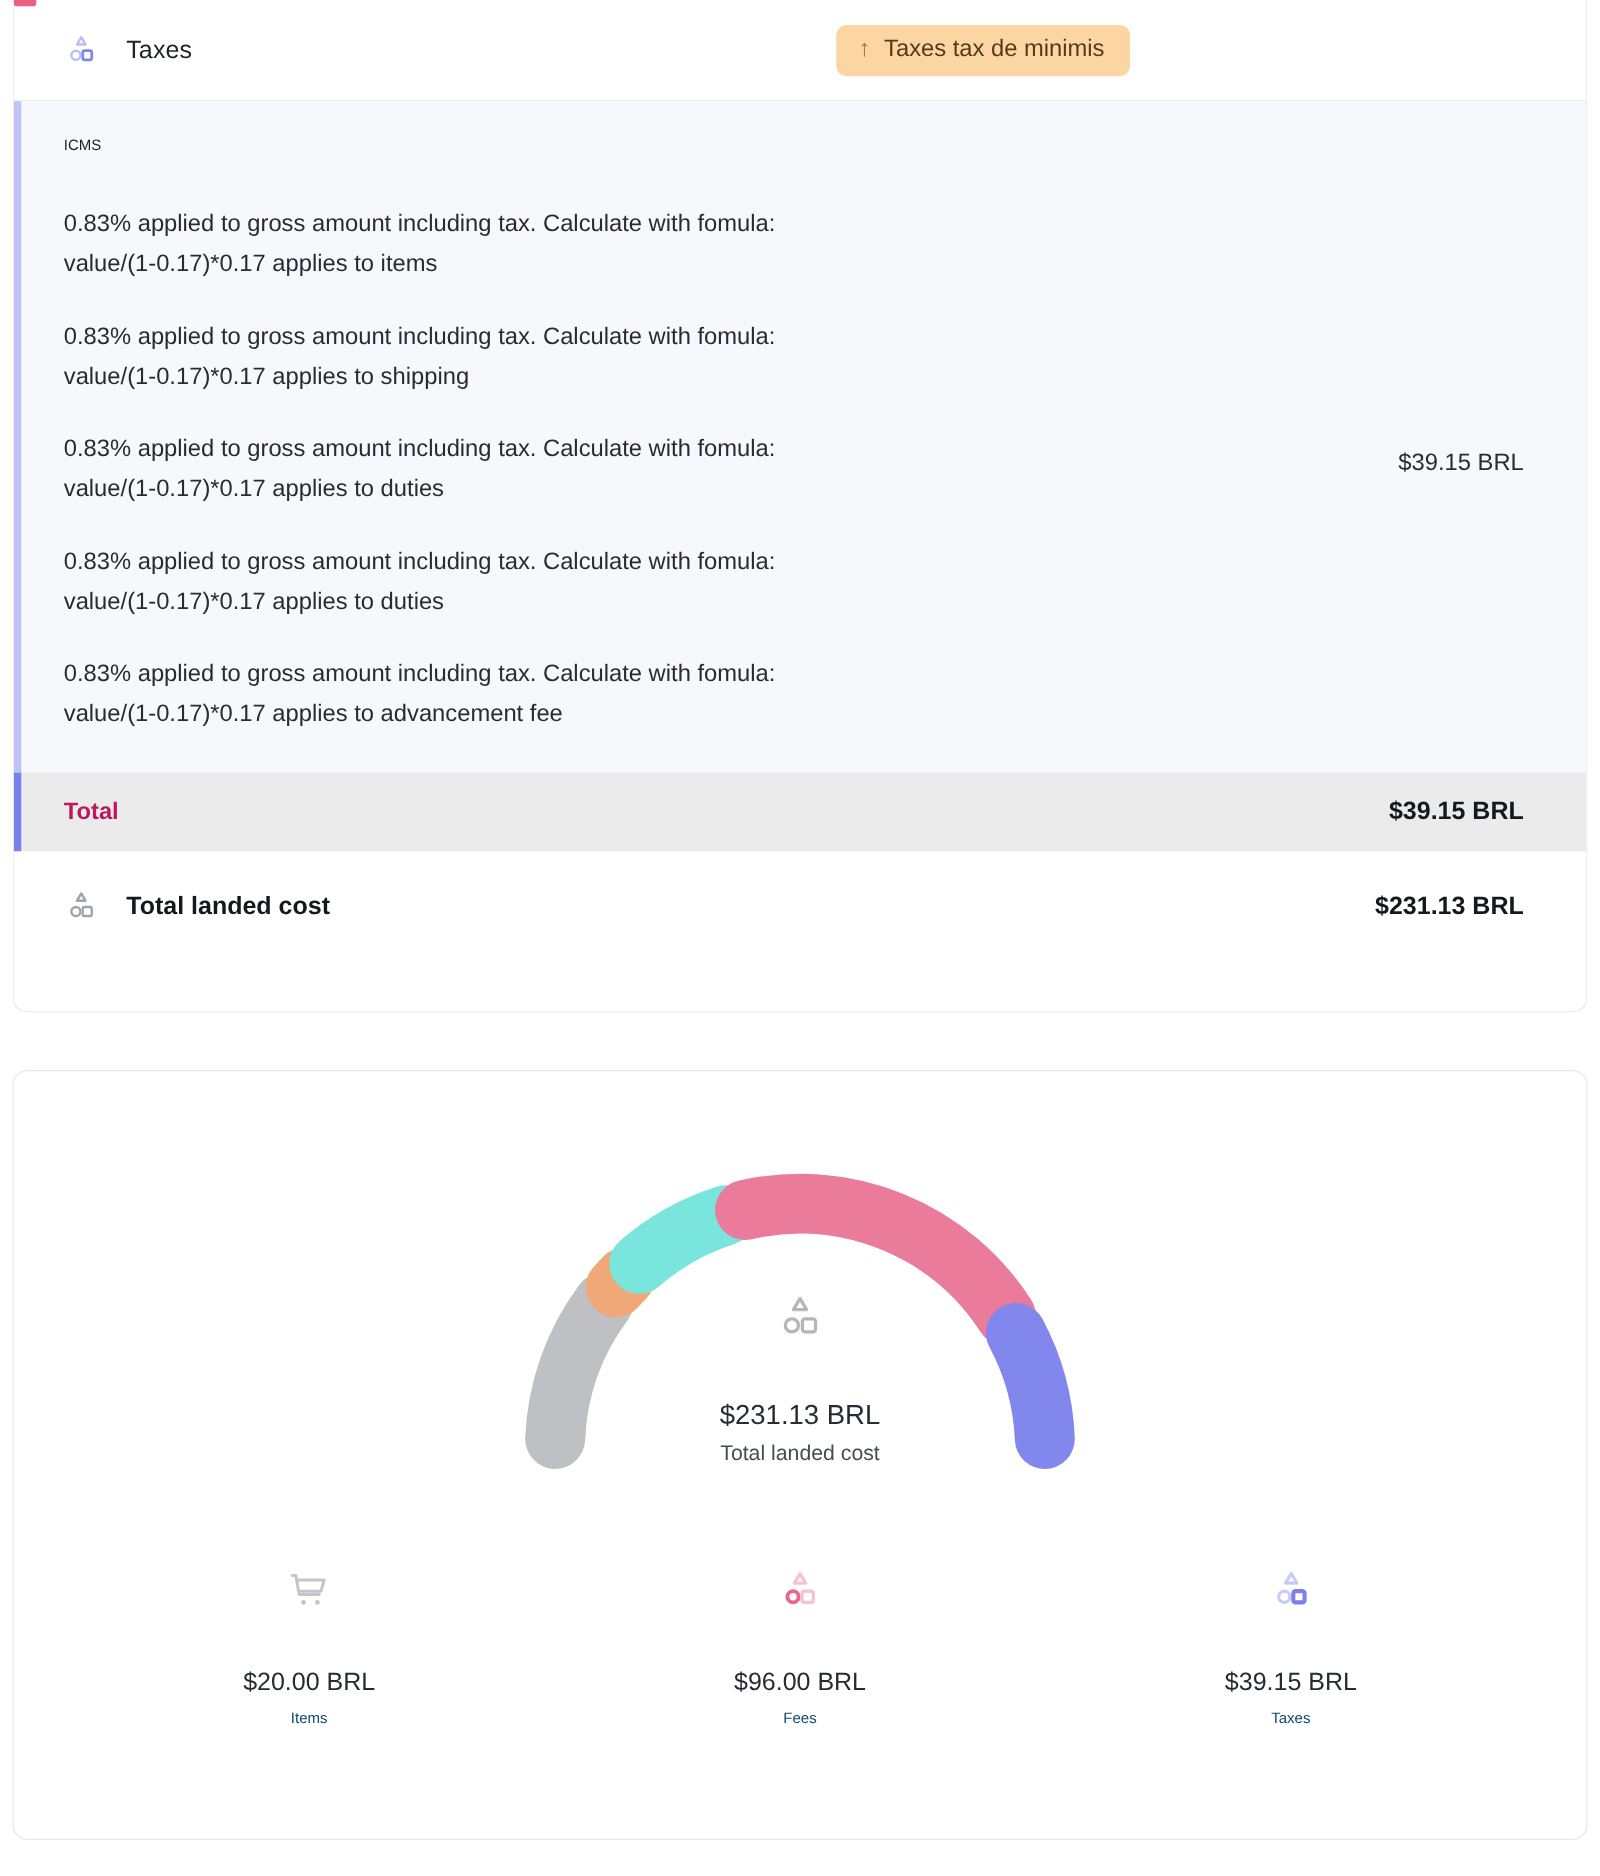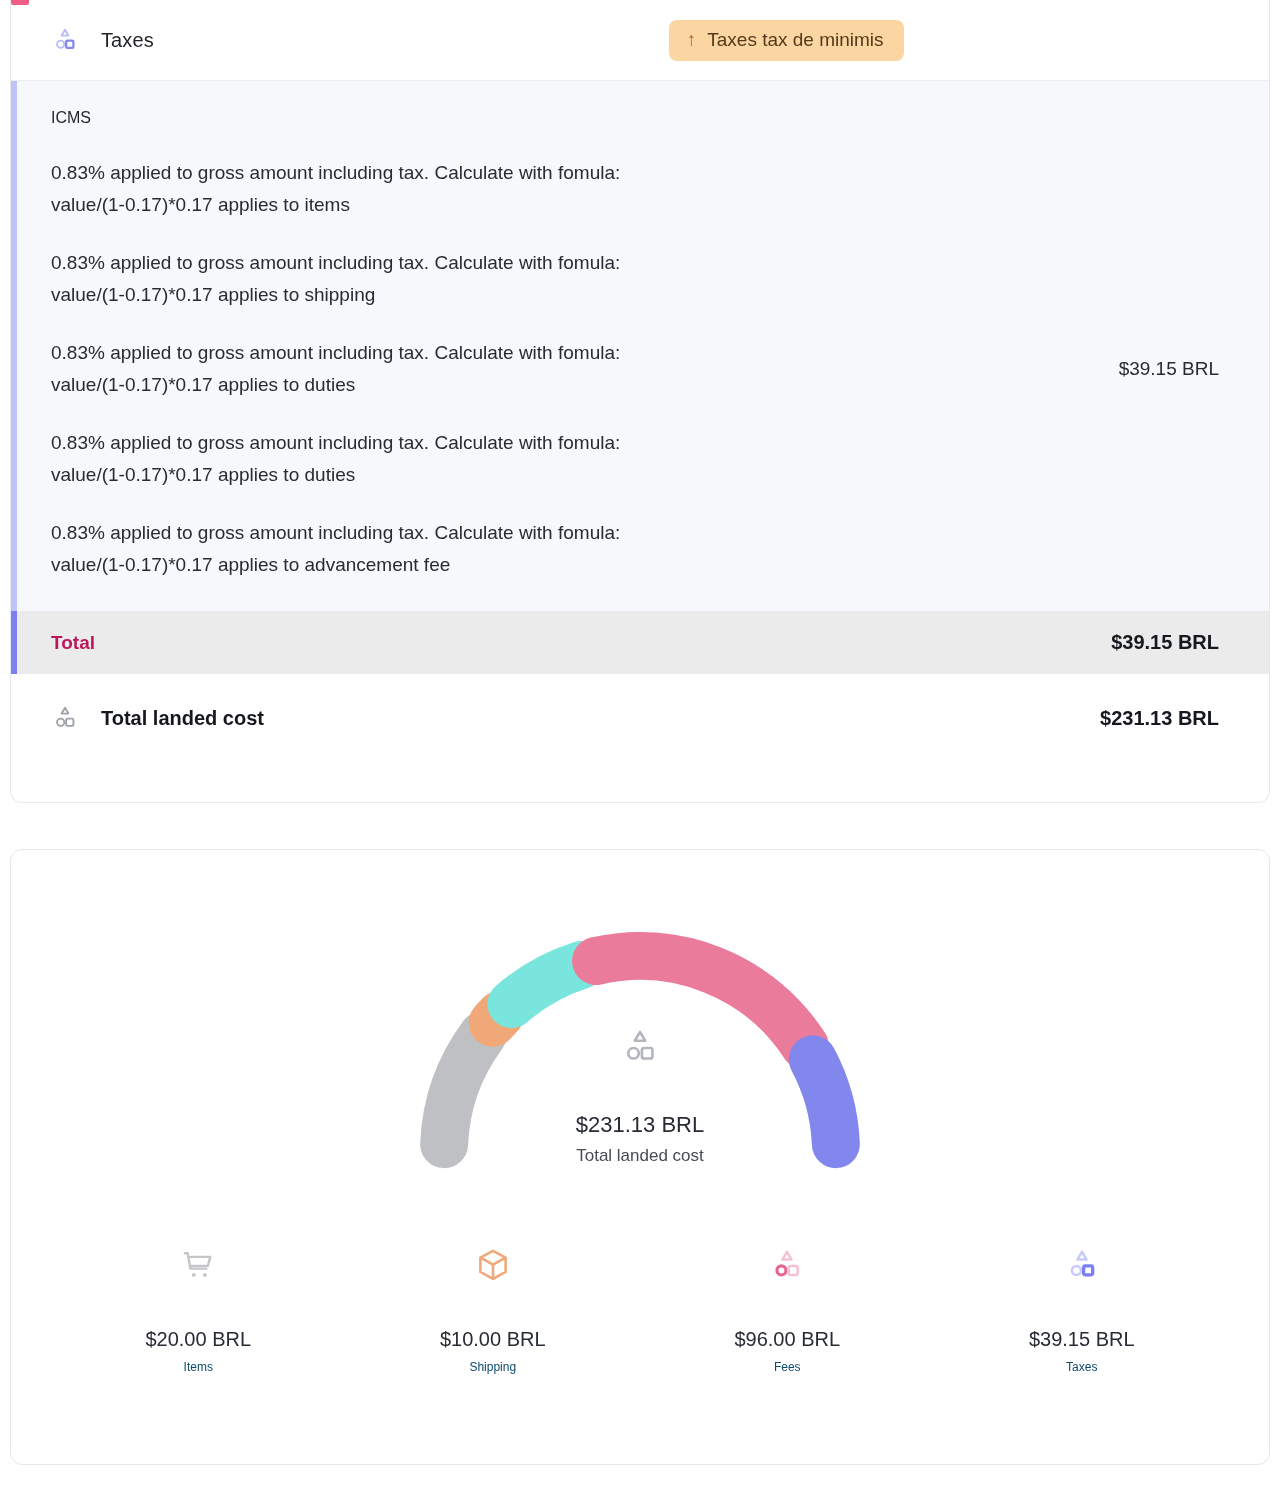--- a/index.html
+++ b/index.html
@@ -74,30 +74,30 @@
   }
   .accent {
     position: absolute;
     left: 0; top: 0; bottom: 0;
     width: 6px;
   }
   .accent.light { background: #bfc4f7; }
   .accent.dark  { background: #7b80ef; }
 
   .icms-title {
-    font-size: 16px;
+    font-size: 12px;
     color: #1f2228;
     margin-bottom: 30px;
   }
   .rule-row {
     display: flex;
     align-items: center;
     justify-content: space-between;
   }
-  .rule-list { width: 600px; }
+  .rule-list { width: 600px; margin-top: 11px; }
   .rule-list p {
     font-size: 19px;
     line-height: 32px;
     color: #272b33;
     margin-bottom: 26px;
   }
   .rule-list p:last-child { margin-bottom: 0; }
   .rule-amount {
     font-size: 19px;
     color: #272b33;
@@ -288,31 +288,20 @@
           <path d="M3.2 4.2 H5.1 L6.9 14.4 H17.6" stroke="#c4c5c9" stroke-width="1.6" stroke-linecap="round" stroke-linejoin="round"></path>
           <path d="M6.3 6.6 H20.2 L18.6 12.6 H7.3" stroke="#c4c5c9" stroke-width="1.6" stroke-linecap="round" stroke-linejoin="round"></path>
           <circle cx="9.2" cy="18.6" r="1.25" fill="#c4c5c9"></circle>
           <circle cx="16.6" cy="18.6" r="1.25" fill="#c4c5c9"></circle>
         </svg>
       </div>
       <div class="li-value">$20.00 BRL</div>
       <div class="li-label">Items</div>
     </div>
 
-    <div class="legend-item">
-      <div class="li-icon">
-        <svg width="36" height="36" viewBox="0 0 24 24" fill="none">
-          <path d="M12 2.6 L20.4 7.1 V16.6 L12 21.2 L3.6 16.6 V7.1 Z" stroke="#f0a878" stroke-width="1.7" stroke-linejoin="round"></path>
-          <path d="M3.6 7.1 L12 11.7 L20.4 7.1" stroke="#f0a878" stroke-width="1.7" stroke-linejoin="round"></path>
-          <path d="M12 11.7 V21.2" stroke="#f0a878" stroke-width="1.7" stroke-linejoin="round"></path>
-        </svg>
-      </div>
-      <div class="li-value">$10.00 BRL</div>
-      <div class="li-label">Shipping</div>
-    </div>
 
 
     <div class="legend-item">
       <div class="li-icon">
         <svg width="36" height="36" viewBox="0 0 24 24" fill="none">
           <path d="M12 3.2 L15 8.3 H9 Z" stroke="#f6c2d2" stroke-width="1.7" stroke-linejoin="round"></path>
           <circle cx="8.3" cy="15.6" r="3.0" stroke="#e8678f" stroke-width="2.1"></circle>
           <rect x="13.1" y="12.6" width="6.0" height="6.0" rx="1.2" stroke="#f6c2d2" stroke-width="1.7"></rect>
         </svg>
       </div>

